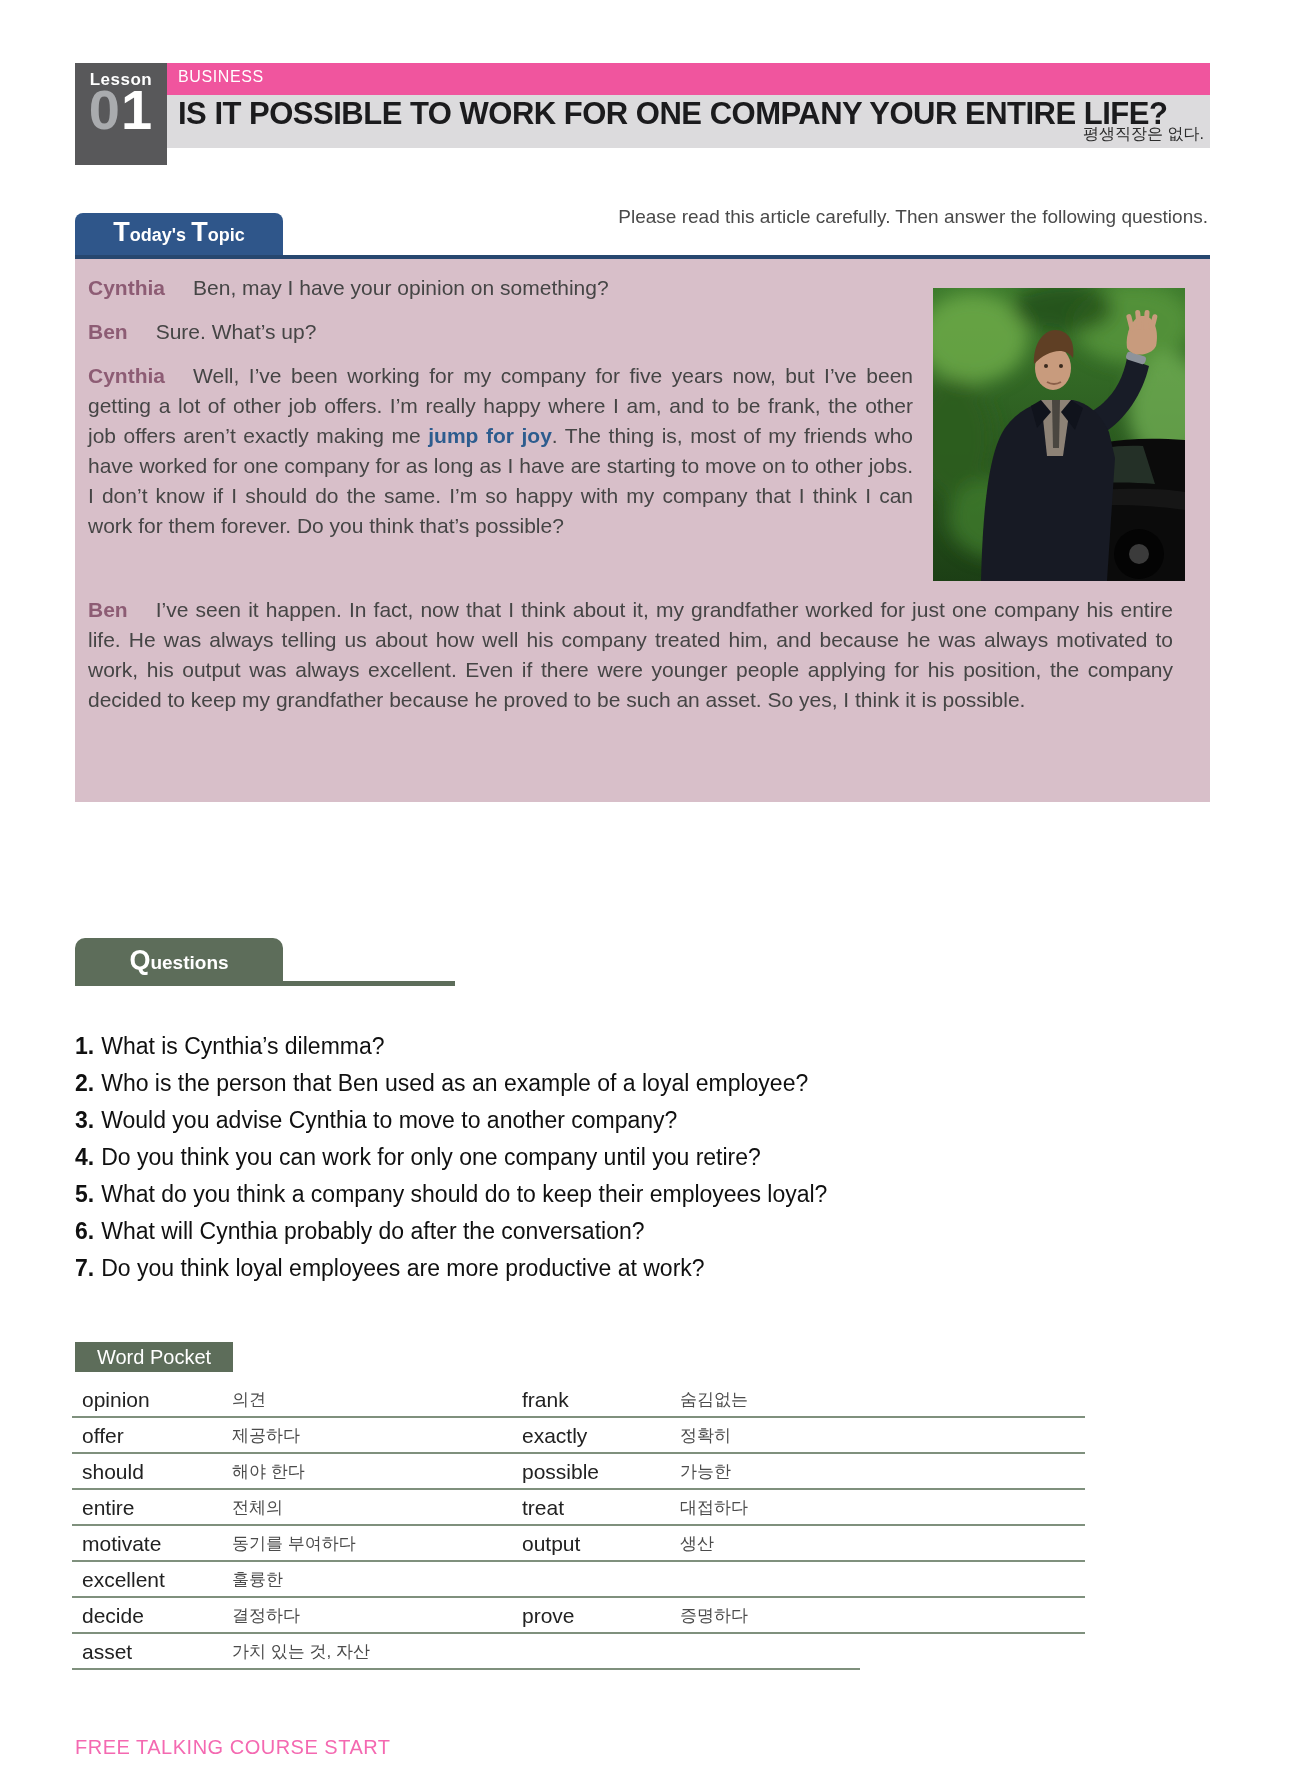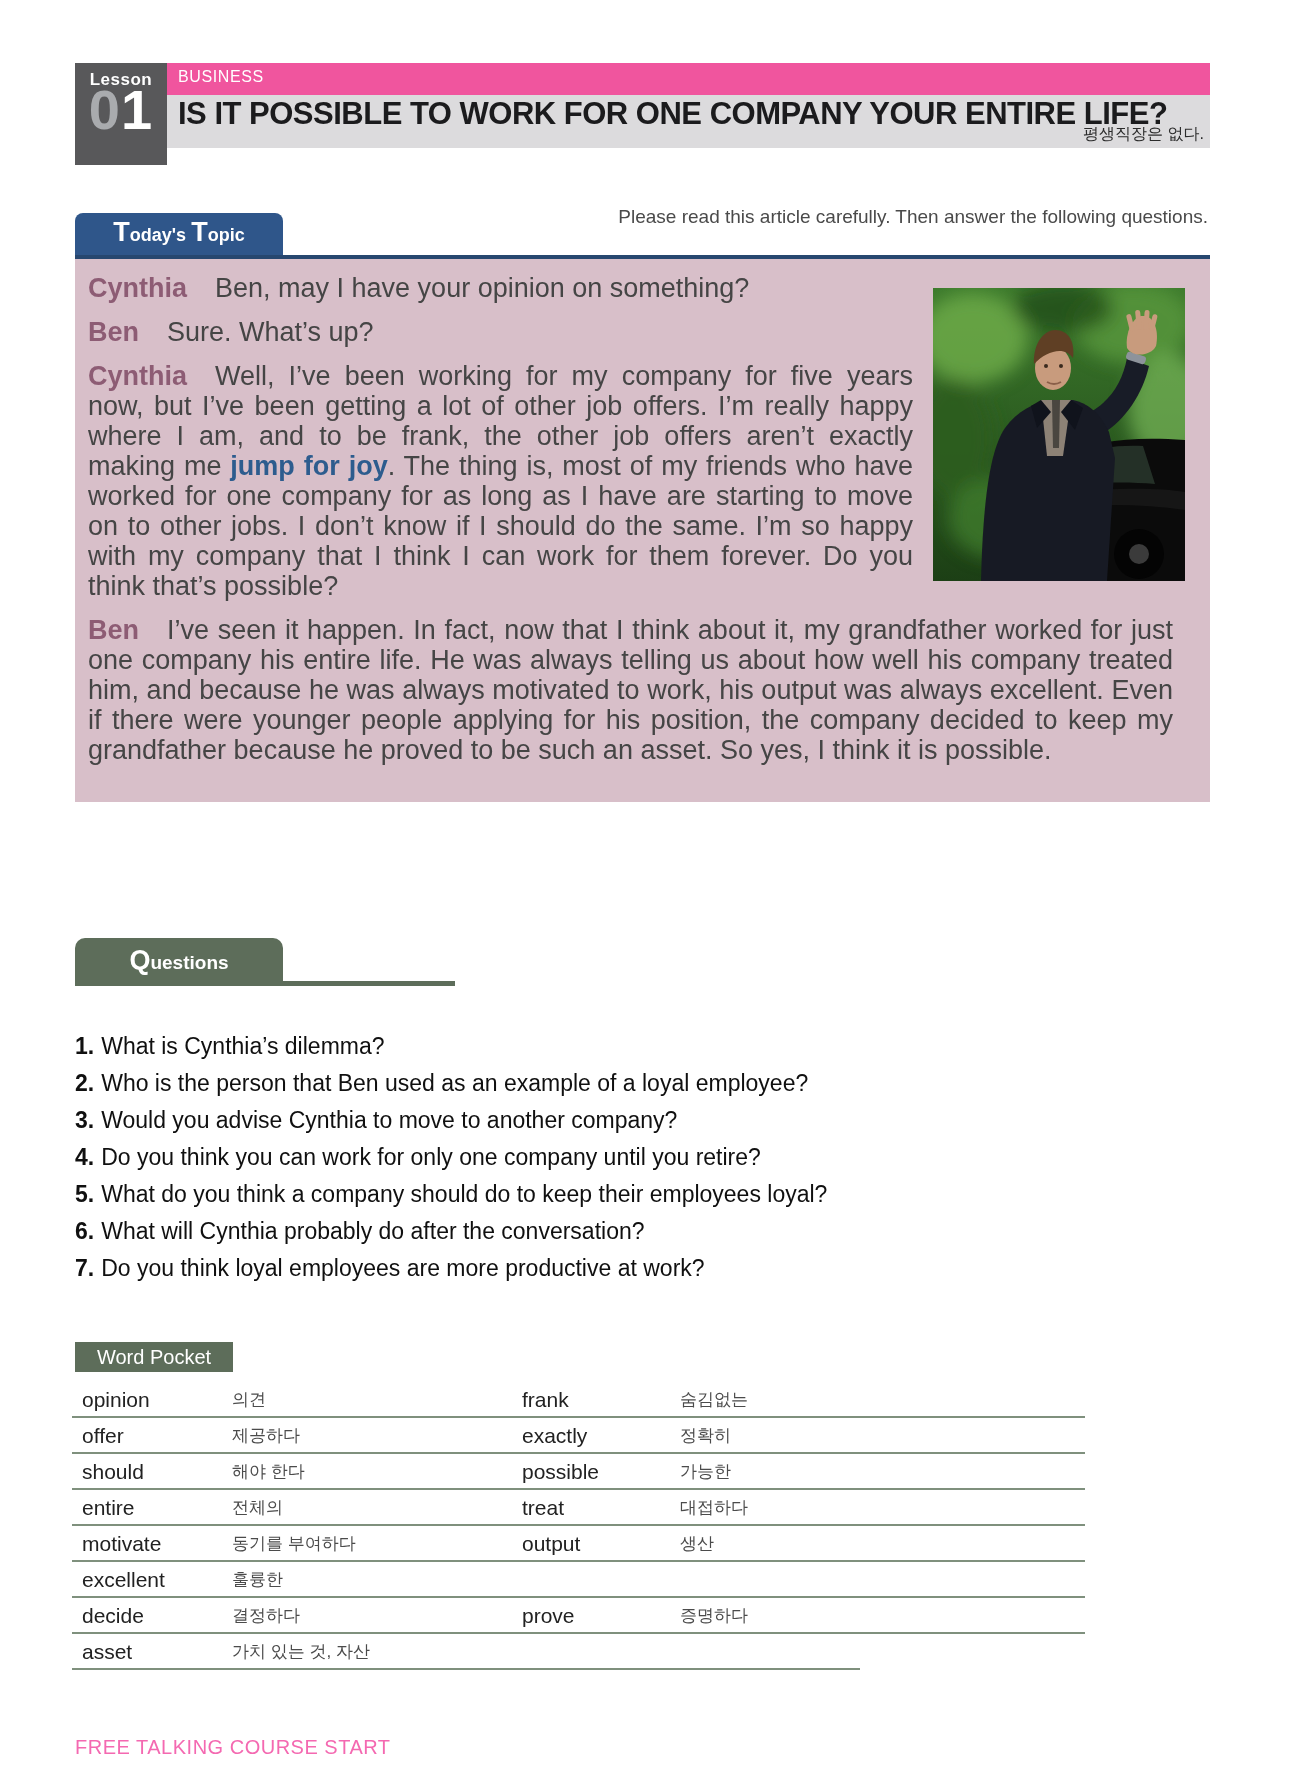--- a/index.html
+++ b/index.html
@@ -26,21 +26,21 @@
              font-size:18px;line-height:44px;}
   .cap{font-size:27px;line-height:0;}
   .instruction{position:absolute;right:84px;top:206px;font-size:19px;color:#4a4a4a;}
 
   
   .article-box{position:absolute;left:75px;top:255px;width:1135px;height:547px;
                box-sizing:border-box;border-top:4px solid #27476f;background:#d8bfc9;
                padding:12px 25px 0 13px;}
   .photo-wrap{float:right;width:252px;height:293px;margin:15px 0 14px 20px;}
   .photo-wrap svg{display:block;width:252px;height:293px;}
-  .dlg-line{margin:0 12px 14px 0;font-size:27px;line-height:30px;color:#454545;text-align:justify;}
+  .dlg-line{margin:0 12px 14px 0;font-size:21px;line-height:30px;color:#454545;text-align:justify;}
   .dlg-line.first{margin-top:2px;}
   .dlg-line.clear{clear:right;}
   .speaker{color:#8d5c74;font-weight:bold;margin-right:28px;}
   .hl{color:#2d5c8e;font-weight:bold;}
 
   
   .questions-box{position:absolute;left:75px;top:938px;width:208px;height:48px;background:#5d6d5a;
                  border-radius:10px 10px 0 0;color:#fff;text-align:center;font-weight:bold;
                  font-size:19px;line-height:50px;}
   .questions-underline{position:absolute;left:283px;top:981px;width:172px;height:5px;background:#5d6d5a;}

